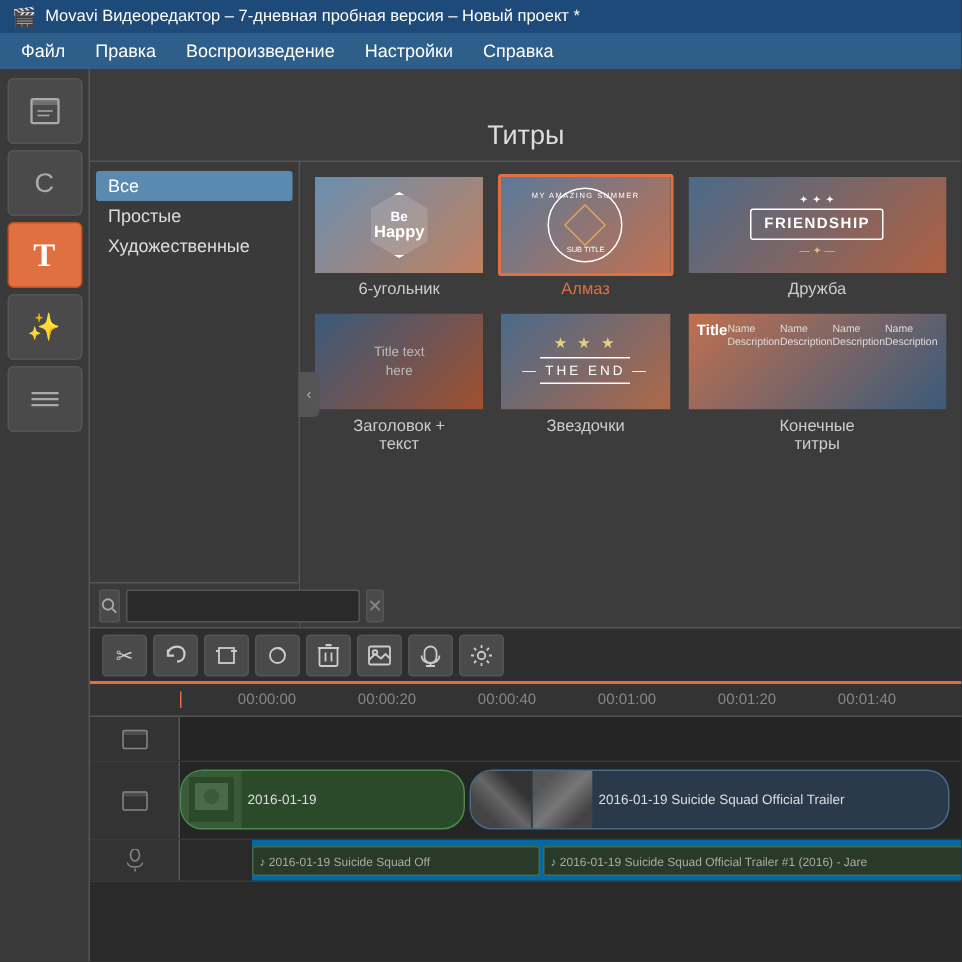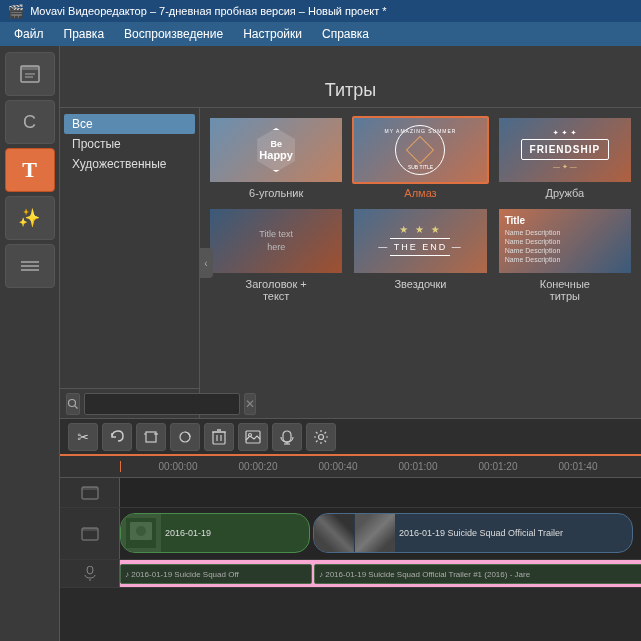--- a/index.html
+++ b/index.html
@@ -268,21 +268,21 @@
     .stars-line { width: 60px; height: 1px; background: #fff; margin: 3px 0; }
     .stars-end { font-size: 9px; color: #fff; letter-spacing: 2px; }
 
     .thumb-credits {
       width: 100%;
       height: 100%;
       background: linear-gradient(135deg, #c07050 0%, #3a5a7a 100%);
       display: flex;
       align-items: flex-start;
       padding: 6px;
-      flex-direction: column;
+      flex-direction: row;
     }
     .credits-title { font-size: 10px; color: #fff; font-weight: bold; margin-bottom: 2px; }
     .credits-line { font-size: 7px; color: #ddd; line-height: 1.3; }
 
     
     #search-bar {
       height: 30px;
       background: #3a3a3a;
       border-top: 1px solid #555;
       display: flex;
@@ -449,23 +449,24 @@
       background: #333;
       border-right: 1px solid #555;
       display: flex;
       align-items: center;
       justify-content: center;
       color: #888;
       font-size: 11px;
     }
     .audio-content {
       flex: 1;
-      background: #f9a8d4;
+      background: #0369a1;
       position: relative;
       overflow: hidden;
+      margin-left: 48px;
     }
     .audio-clip {
       position: absolute;
       height: 20px;
       top: 4px;
       background: #2a3a2a;
       border: 1px solid #4a6a4a;
       border-radius: 2px;
       display: flex;
       align-items: center;

